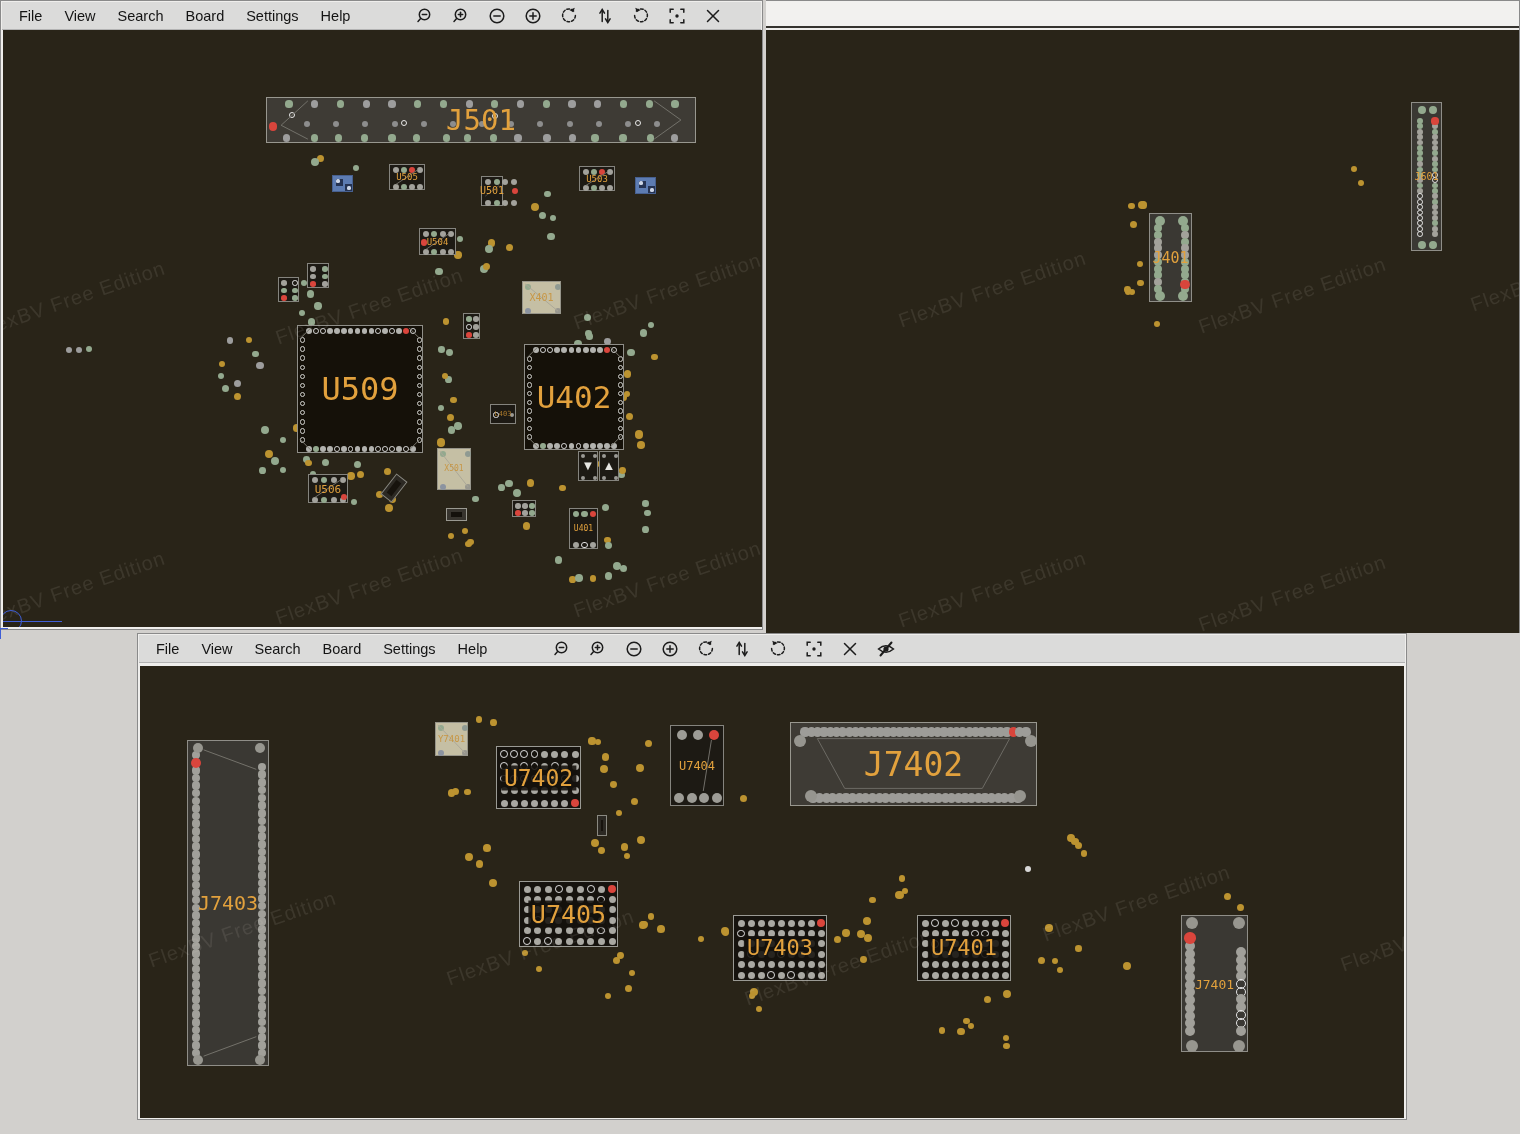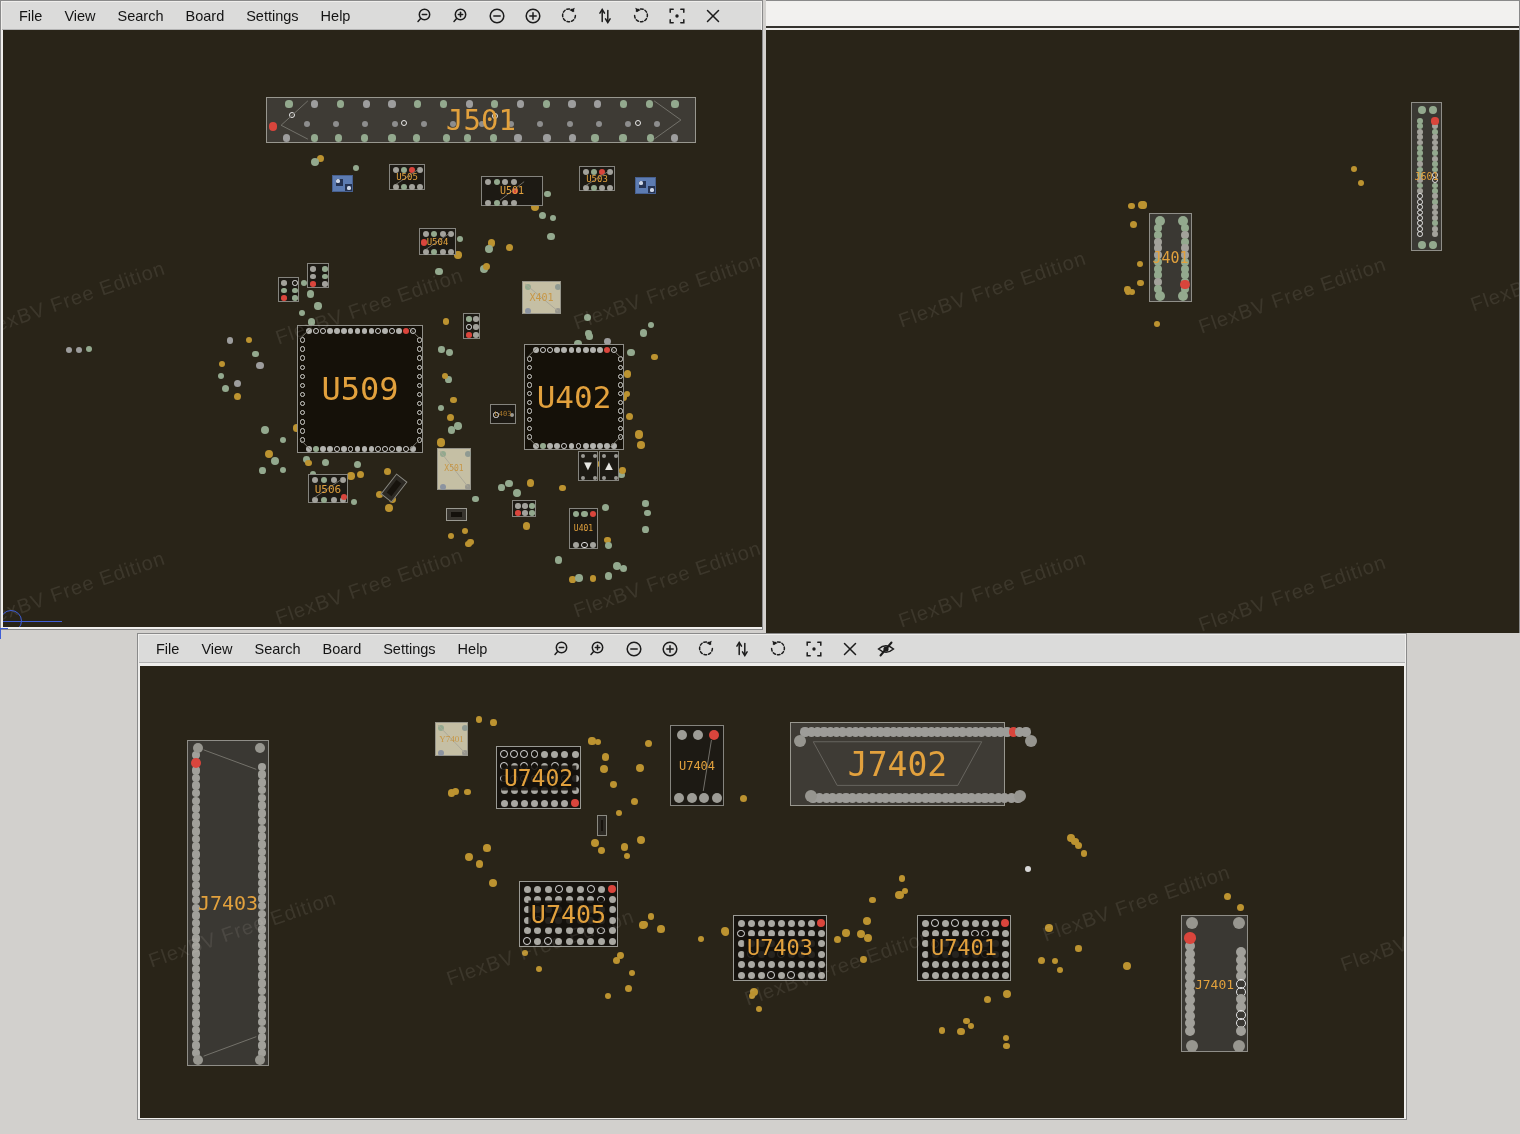--- a/index.html
+++ b/index.html
@@ -310,21 +310,21 @@
         <span class="dot" style="left: 3px; top: 1.5px; width: 6px; height: 6px; background: rgb(163, 162, 156);"></span>
         <span class="dot" style="left: 3px; top: 18.5px; width: 6px; height: 6px; background: rgb(163, 162, 156);"></span>
         <span class="dot" style="left: 11px; top: 1.5px; width: 6px; height: 6px; background: rgb(147, 169, 142);"></span>
         <span class="dot" style="left: 11px; top: 18.5px; width: 6px; height: 6px; background: rgb(147, 169, 142);"></span>
         <span class="dot" style="left: 19px; top: 1.5px; width: 6px; height: 6px; background: rgb(217, 69, 60);"></span>
         <span class="dot" style="left: 19px; top: 18.5px; width: 6px; height: 6px; background: rgb(163, 162, 156);"></span>
         <span class="dot" style="left: 27px; top: 1.5px; width: 6px; height: 6px; background: rgb(163, 162, 156);"></span>
         <span class="dot" style="left: 27px; top: 18.5px; width: 6px; height: 6px; background: rgb(163, 162, 156);"></span>
         <div class="clabel" style="font-size: 9px;">U505</div>
       </div>
-      <div class="comp schip" style="left: 478px; top: 146px; width: 62px; height: 30px;">
+      <div class="comp schip" style="left: 478px; top: 146px; width: 22px; height: 30px;">
         <svg class="overlay" viewBox="0 0 38 30">
           <line x1="32" y1="5" x2="6" y2="25" stroke="#75736c" stroke-width="1"></line>
         </svg>
         <span class="dot" style="left: 3px; top: 1.5px; width: 6px; height: 6px; background: rgb(163, 162, 156);"></span>
         <span class="dot" style="left: 3px; top: 22.5px; width: 6px; height: 6px; background: rgb(163, 162, 156);"></span>
         <span class="dot" style="left: 11.6667px; top: 1.5px; width: 6px; height: 6px; background: rgb(147, 169, 142);"></span>
         <span class="dot" style="left: 11.6667px; top: 22.5px; width: 6px; height: 6px; background: rgb(147, 169, 142);"></span>
         <span class="dot" style="left: 20.3333px; top: 1.5px; width: 6px; height: 6px; background: rgb(163, 162, 156);"></span>
         <span class="dot" style="left: 20.3333px; top: 22.5px; width: 6px; height: 6px; background: rgb(163, 162, 156);"></span>
         <span class="dot" style="left: 29px; top: 1.5px; width: 6px; height: 6px; background: rgb(163, 162, 156);"></span>
@@ -944,21 +944,21 @@
         <div class="clabel" style="font-size: 20px;">J7403</div>
       </div>
       <div class="comp xtal" style="left: 295px; top: 56px; width: 33px; height: 34px;">
         <svg class="overlay" viewBox="0 0 33 34">
           <line x1="2" y1="2" x2="31" y2="32" stroke="#aaa697" stroke-width="1"></line>
         </svg>
         <span class="dot" style="left: 1.5px; top: 1.5px; width: 6px; height: 6px; background: rgb(147, 169, 142);"></span>
         <span class="dot" style="left: 25.5px; top: 1.5px; width: 6px; height: 6px; background: rgb(143, 154, 146);"></span>
         <span class="dot" style="left: 1.5px; top: 26.5px; width: 6px; height: 6px; background: rgb(139, 147, 160);"></span>
         <span class="dot" style="left: 25.5px; top: 26.5px; width: 6px; height: 6px; background: rgb(152, 151, 143);"></span>
-        <div class="clabel" style="font-size: 9px; font-family: Liberation Serif, serif;">Y7401</div>
+        <div class="clabel" style="font-size: 9px;">Y7401</div>
       </div>
       <div class="comp bga" style="left: 356px; top: 80px; width: 85px; height: 63px;">
         <span class="dot" style="left: 3.1px; top: 3.1px; width: 7.8px; height: 7.8px; border: 1.4px solid rgb(226, 226, 226);"></span>
         <span class="dot" style="left: 13.2429px; top: 3.1px; width: 7.8px; height: 7.8px; border: 1.4px solid rgb(226, 226, 226);"></span>
         <span class="dot" style="left: 23.3857px; top: 3.1px; width: 7.8px; height: 7.8px; border: 1.4px solid rgb(226, 226, 226);"></span>
         <span class="dot" style="left: 33.5286px; top: 3.1px; width: 7.8px; height: 7.8px; border: 1.4px solid rgb(226, 226, 226);"></span>
         <span class="dot" style="left: 44.0714px; top: 3.5px; width: 7px; height: 7px; background: rgb(169, 168, 162);"></span>
         <span class="dot" style="left: 54.2143px; top: 3.5px; width: 7px; height: 7px; background: rgb(169, 168, 162);"></span>
         <span class="dot" style="left: 64.3571px; top: 3.5px; width: 7px; height: 7px; background: rgb(169, 168, 162);"></span>
         <span class="dot" style="left: 74.5px; top: 3.5px; width: 7px; height: 7px; background: rgb(169, 168, 162);"></span>
@@ -1005,21 +1005,21 @@
         </svg>
         <span class="dot" style="left: 6px; top: 4px; width: 10px; height: 10px; background: rgb(157, 156, 150);"></span>
         <span class="dot" style="left: 22px; top: 4px; width: 10px; height: 10px; background: rgb(157, 156, 150);"></span>
         <span class="dot" style="left: 38px; top: 4px; width: 10px; height: 10px; background: rgb(217, 69, 60);"></span>
         <span class="dot" style="left: 3px; top: 67px; width: 10px; height: 10px; background: rgb(157, 156, 150);"></span>
         <span class="dot" style="left: 15.6667px; top: 67px; width: 10px; height: 10px; background: rgb(157, 156, 150);"></span>
         <span class="dot" style="left: 28.3333px; top: 67px; width: 10px; height: 10px; background: rgb(157, 156, 150);"></span>
         <span class="dot" style="left: 41px; top: 67px; width: 10px; height: 10px; background: rgb(157, 156, 150);"></span>
         <div class="clabel" style="font-size: 12px;">U7404</div>
       </div>
-      <div class="comp bigconn" style="left: 650px; top: 56px; width: 215px; height: 84px;">
+      <div class="comp bigconn" style="left: 650px; top: 56px; width: 247px; height: 84px;">
         <svg class="overlay" viewBox="0 0 249 84">
           <line x1="26" y1="16" x2="54" y2="67" stroke="#6e6c66" stroke-width="1"></line>
           <line x1="223" y1="16" x2="195" y2="67" stroke="#6e6c66" stroke-width="1"></line>
           <line x1="54" y1="67" x2="195" y2="67" stroke="#6e6c66" stroke-width="1"></line>
           <line x1="26" y1="16" x2="223" y2="16" stroke="#6e6c66" stroke-width="1"></line>
         </svg>
         <span class="dot" style="left: 9.4px; top: 4.4px; width: 9.2px; height: 9.2px; background: rgb(157, 156, 152);"></span>
         <span class="dot" style="left: 15.7143px; top: 4.4px; width: 9.2px; height: 9.2px; background: rgb(157, 156, 152);"></span>
         <span class="dot" style="left: 22.0286px; top: 4.4px; width: 9.2px; height: 9.2px; background: rgb(157, 156, 152);"></span>
         <span class="dot" style="left: 28.3429px; top: 4.4px; width: 9.2px; height: 9.2px; background: rgb(157, 156, 152);"></span>

